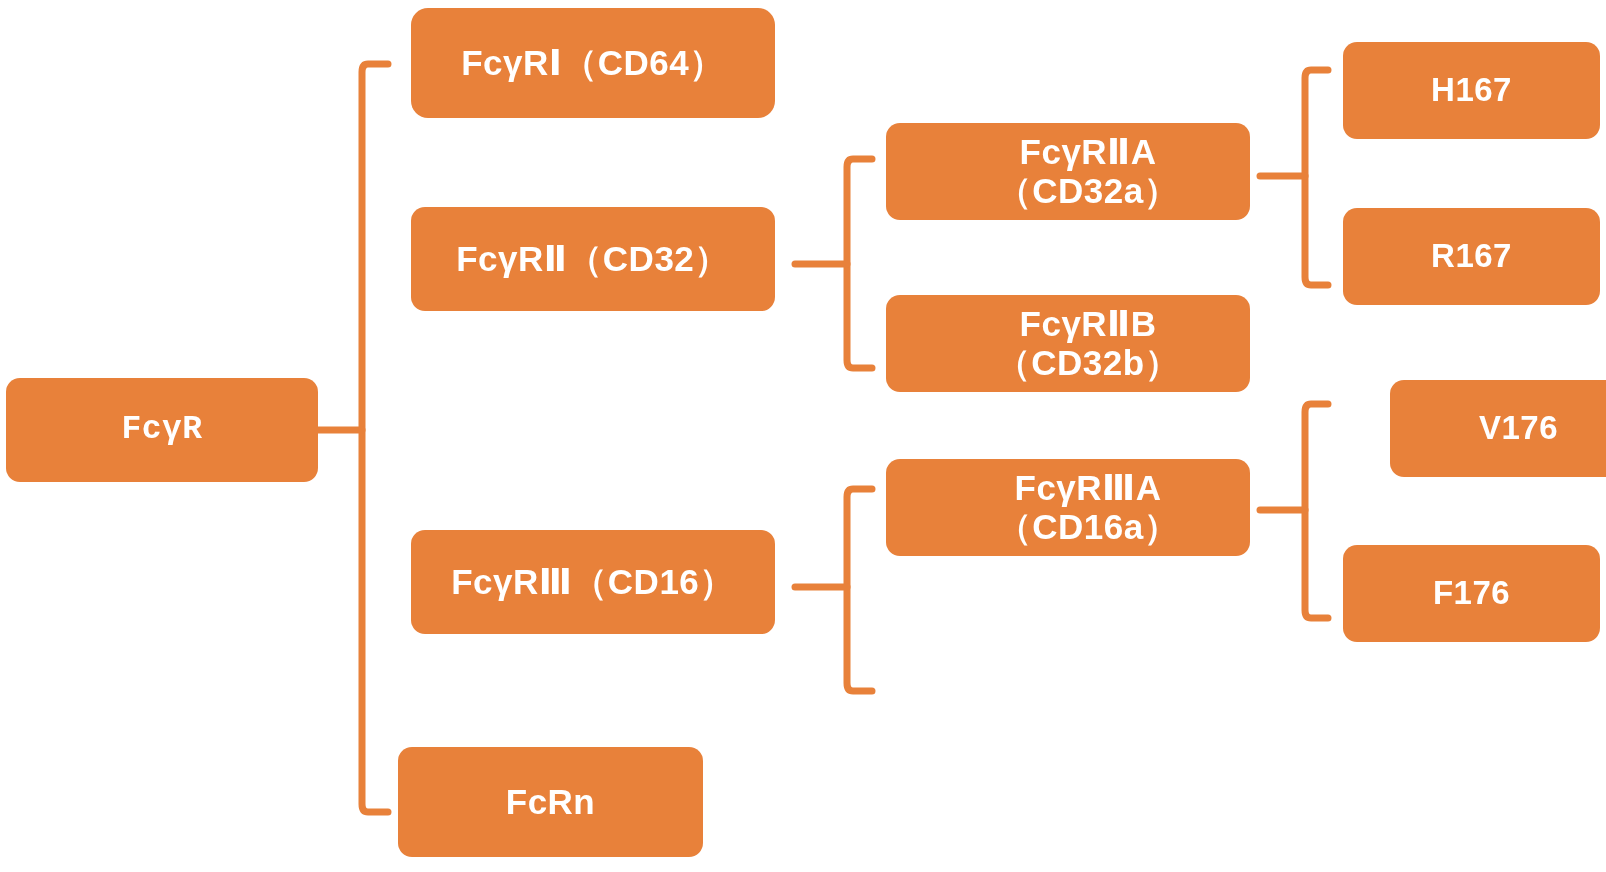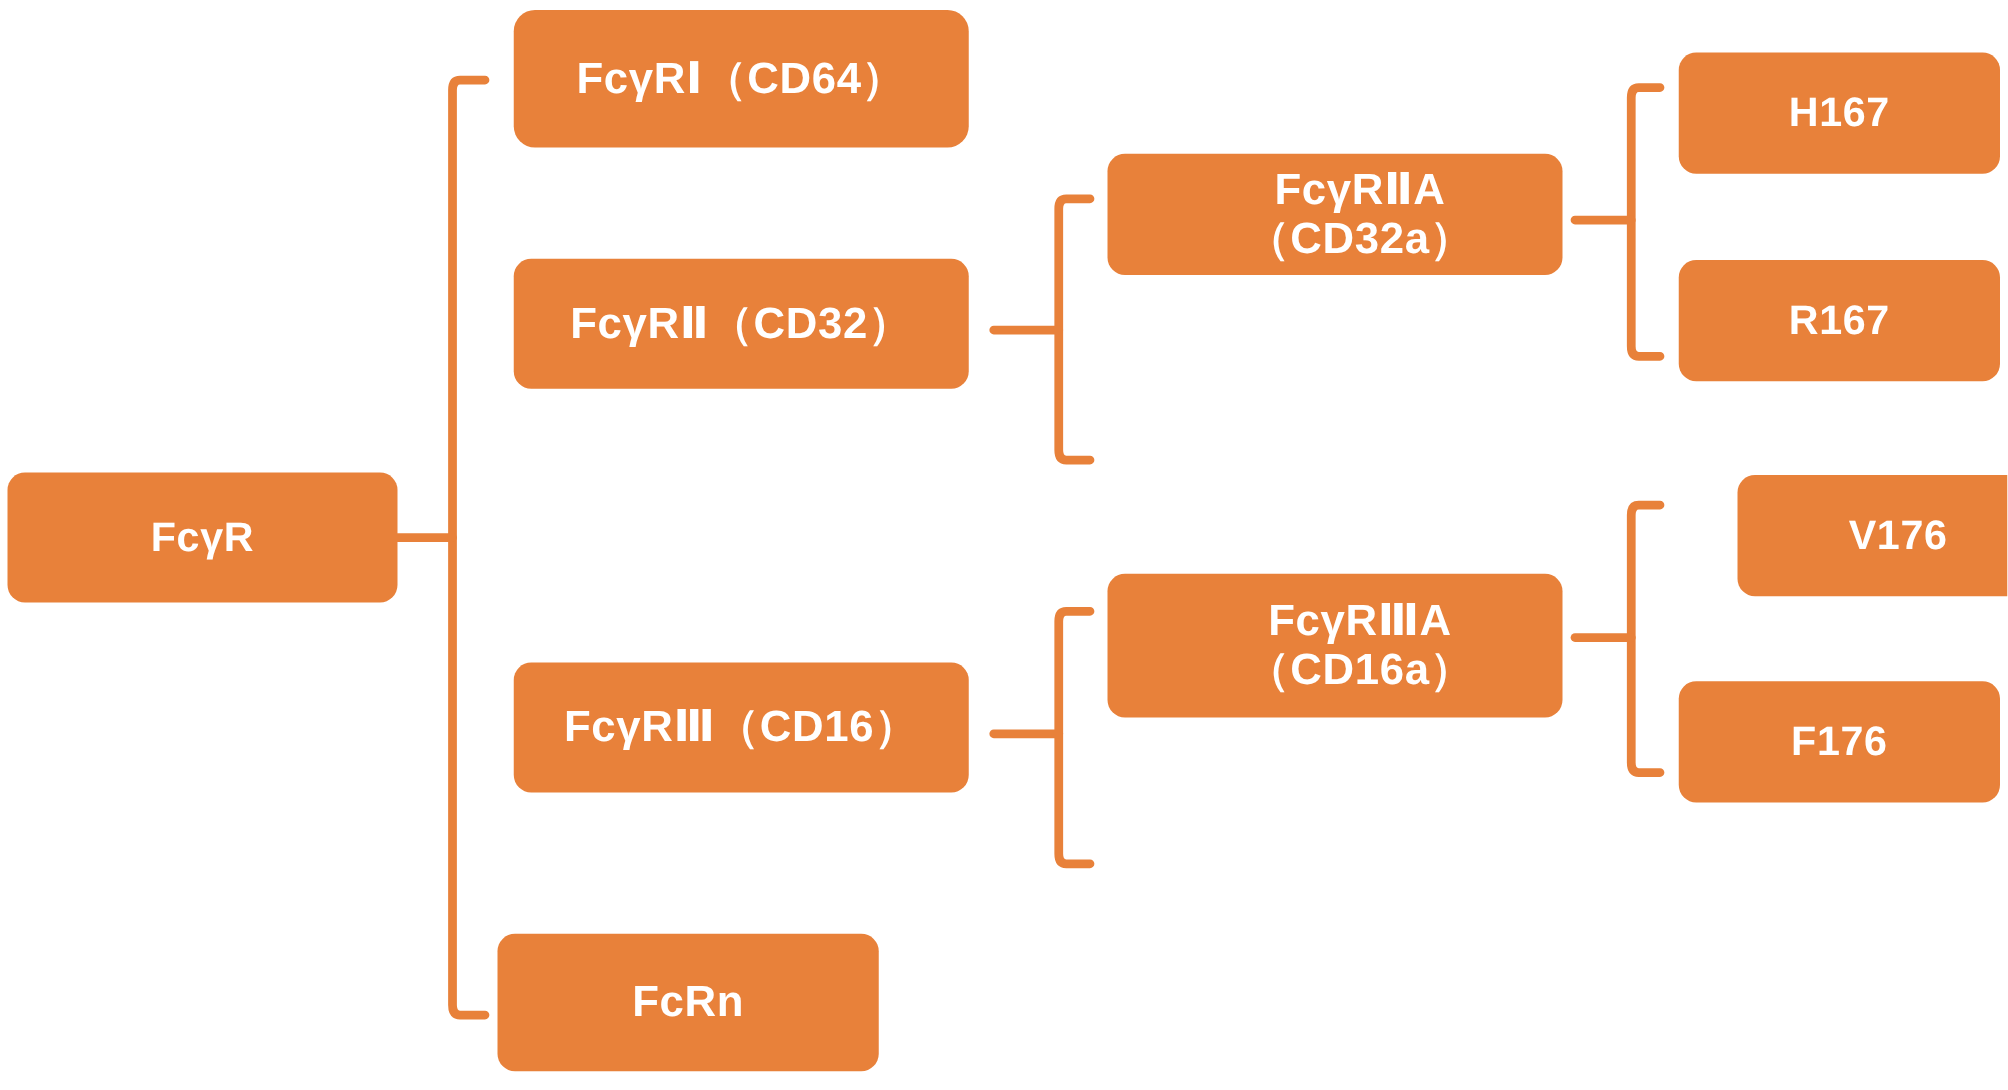--- a/index.html
+++ b/index.html
@@ -83,34 +83,35 @@
       <path d="M 1328 70 L 1311 70 Q 1305 70 1305 78 L 1305 277 Q 1305 285 1311 285 L 1328 285"></path>
       <line x1="1260" y1="176" x2="1305" y2="176"></line>
     </g>
 
     <g>
       <path d="M 1328 404 L 1311 404 Q 1305 404 1305 412 L 1305 610 Q 1305 618 1311 618 L 1328 618"></path>
       <line x1="1260" y1="510" x2="1305" y2="510"></line>
     </g>
   </svg>
 
-  <div class="node lvl0" style="left:6px; top:378px; width:312px; height:104px;">FcγR</div>
+  <div class="node lvl0" style="left:6px; top:378px; width:312px; height:104px;font-family:Liberation Mono, monospace;">FcγR</div>
 
   <div class="node lvl1" style="left:411px; top:8px; width:364px; height:110px;border-radius:17px;">FcγRⅠ（CD64）</div>
 
   <div class="node lvl1" style="left:411px; top:207px; width:364px; height:104px;">FcγRⅡ（CD32）</div>
 
   <div class="node lvl1" style="left:411px; top:530px; width:364px; height:104px;">FcγRⅢ（CD16）</div>
 
   <div class="node lvl1" style="left:398px; top:747px; width:305px; height:110px;">FcRn</div>
 
   <div class="node lvl2" style="left:886px; top:123px; width:364px; height:97px;">FcγRⅡA（CD32a）</div>
 
+  <div class="node lvl2" style="left:886px; top:295px; width:364px; height:97px;">FcγRⅡB（CD32b）</div>
 
-  <div class="node lvl2" style="left:886px; top:459px; width:364px; height:115px;">FcγRⅢA（CD16a）</div>
+  <div class="node lvl2" style="left:886px; top:459px; width:364px; height:97px;">FcγRⅢA（CD16a）</div>
 
 
   <div class="node lvl3" style="left:1343px; top:42px; width:257px; height:97px;text-align:right;">H167</div>
 
   <div class="node lvl3" style="left:1343px; top:208px; width:257px; height:97px;">R167</div>
 
   <div class="node lvl3" style="left:1343px; top:380px; width:257px; height:97px;margin-left:47px;">V176</div>
 
   <div class="node lvl3" style="left:1343px; top:545px; width:257px; height:97px;">F176</div>
 

